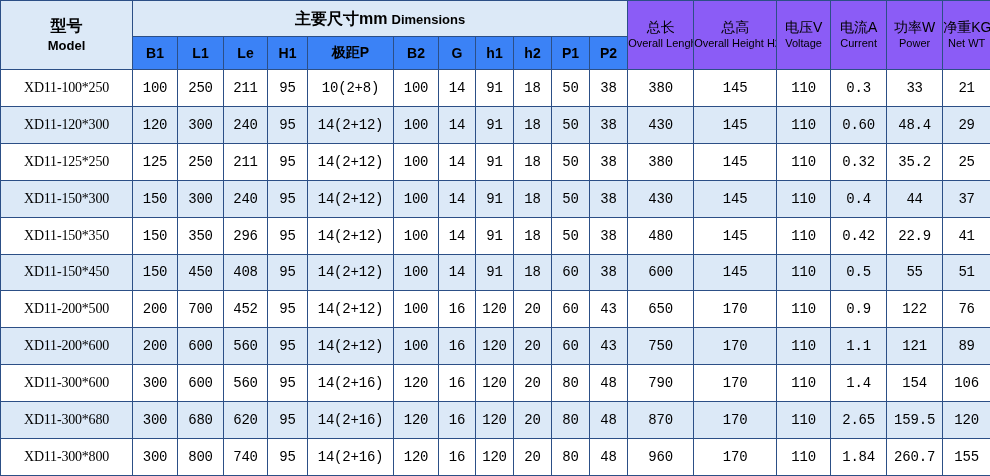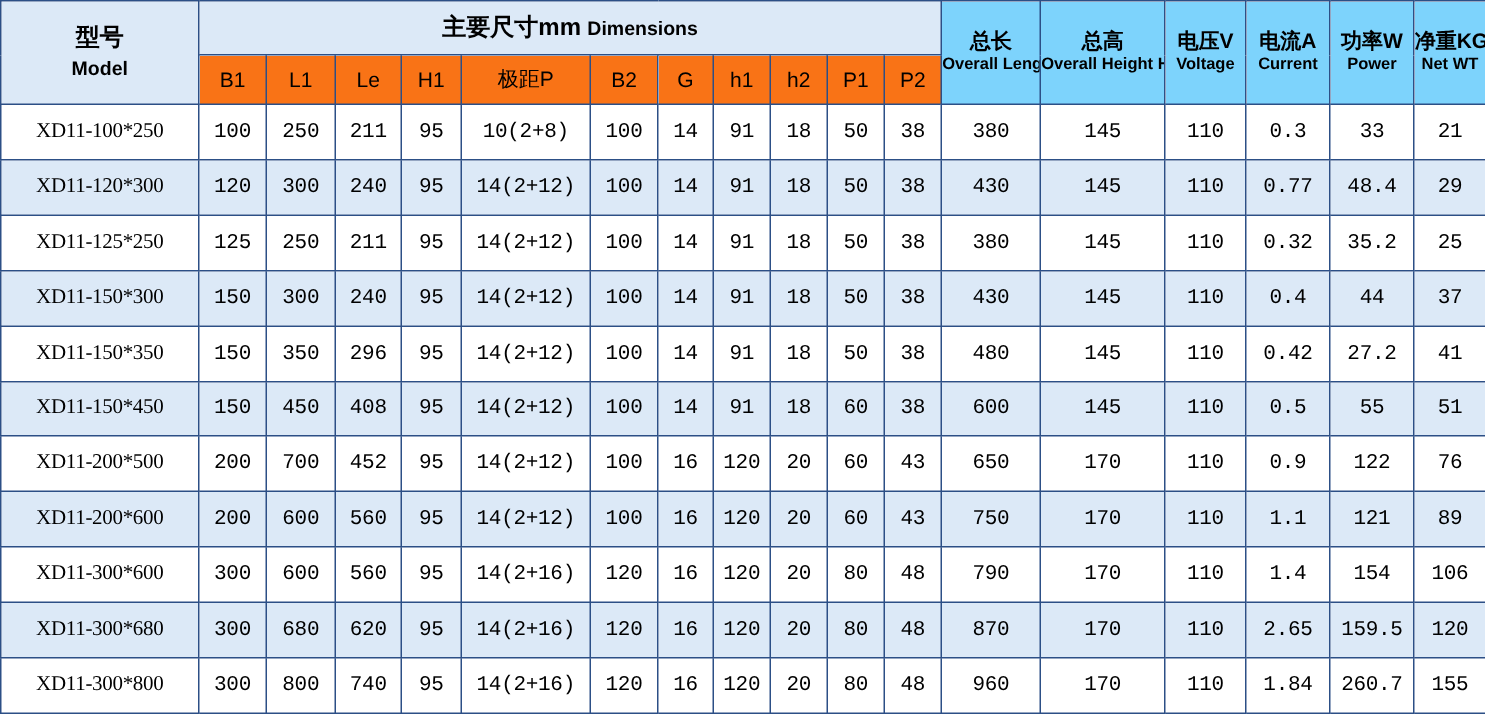--- a/index.html
+++ b/index.html
@@ -30,27 +30,27 @@
   }
   
   .hdr-main {
     font-size: 15px;
     font-weight: bold;
     background: #dce9f7;
     line-height: 1.35;
   }
   .hdr-sub {
     font-size: 14px;
-    font-weight: normal;
-    background: #f97316;
+    font-weight: bold;
+    background: #3b82f6;
   }
   .hdr-small {
     font-size: 11px;
-    font-weight: bold;
-    background: #7dd3fc;
+    font-weight: normal;
+    background: #8b5cf6;
     line-height: 1.25;
   }
   .hdr-small .cn { font-size: 14px; }
   .hdr-small .en { font-size: 11px; }
   .hdr-main .cn { font-size: 16px; }
   .hdr-main .en { font-size: 13px; }
 
   
   tbody td {
     font-size: 14px;
@@ -191,21 +191,21 @@
         <td>14(2+12)</td>
         <td>100</td>
         <td>14</td>
         <td>91</td>
         <td>18</td>
         <td>50</td>
         <td>38</td>
         <td>430</td>
         <td>145</td>
         <td>110</td>
-        <td>0.77</td>
+        <td>0.60</td>
         <td>48.4</td>
         <td>29</td>
       </tr>
       <tr class="odd">
         <td class="model">XD11-125*250</td>
         <td>125</td>
         <td>250</td>
         <td>211</td>
         <td>95</td>
         <td>14(2+12)</td>
@@ -252,21 +252,21 @@
         <td>100</td>
         <td>14</td>
         <td>91</td>
         <td>18</td>
         <td>50</td>
         <td>38</td>
         <td>480</td>
         <td>145</td>
         <td>110</td>
         <td>0.42</td>
-        <td>27.2</td>
+        <td>22.9</td>
         <td>41</td>
       </tr>
       <tr class="even">
         <td class="model">XD11-150*450</td>
         <td>150</td>
         <td>450</td>
         <td>408</td>
         <td>95</td>
         <td>14(2+12)</td>
         <td>100</td>

